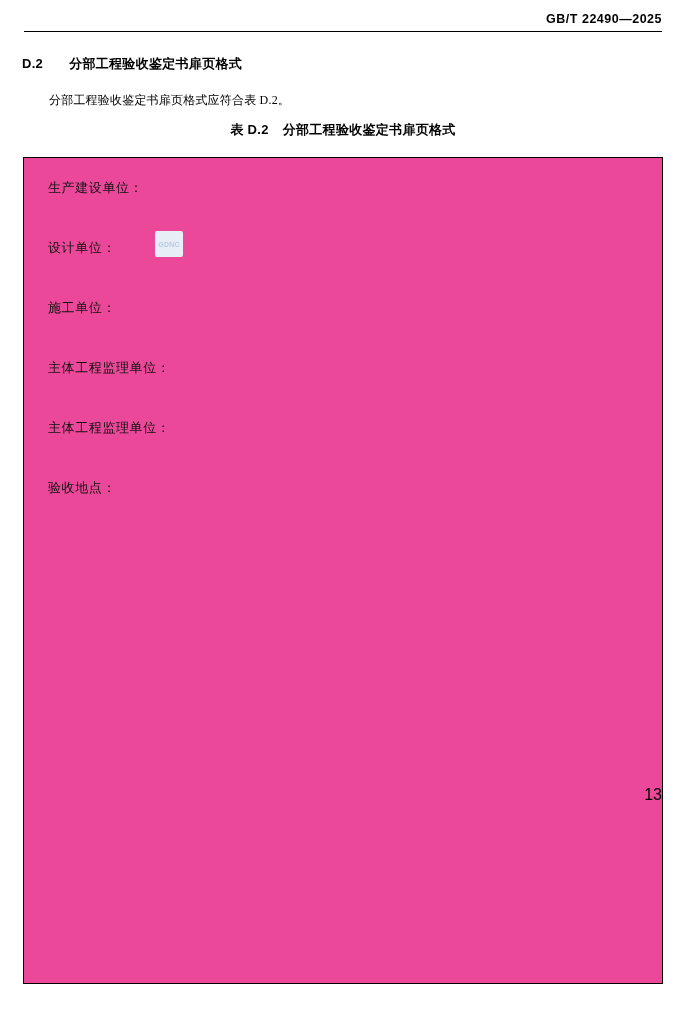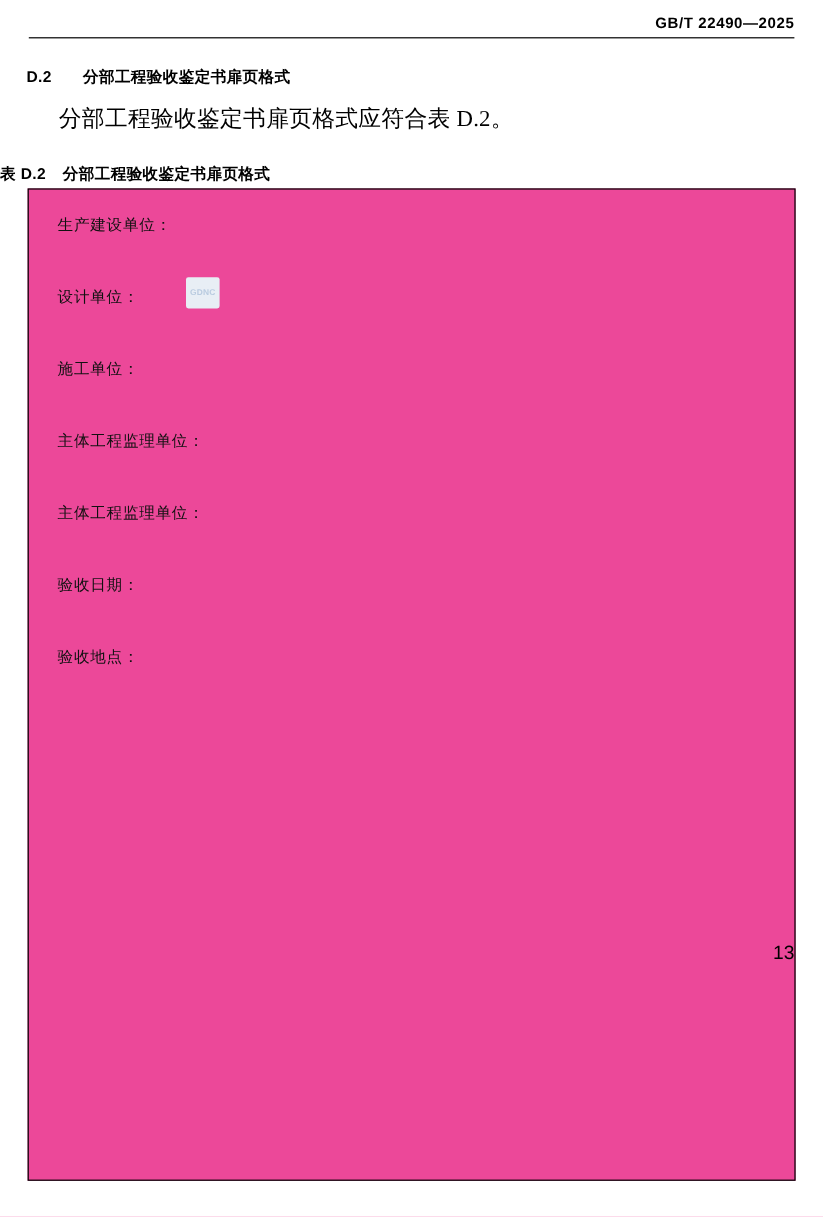--- a/index.html
+++ b/index.html
@@ -55,38 +55,37 @@
   .section-heading .num {
     margin-right: 26px;
   }
 
   
   .body-para {
     position: absolute;
     top: 90px;
     left: 22px;
     right: 24px;
-    font-size: 19px;
+    font-size: 12px;
     text-indent: 27px;
     line-height: 20px;
     letter-spacing: 0.2px;
   }
 
   
   .table-caption {
     position: absolute;
     top: 121px;
     left: 0;
     width: 100%;
-    text-align: left;
+    text-align: center;
     font-family: "Liberation Sans", "DejaVu Sans", sans-serif;
     font-size: 13px;
     font-weight: bold;
     letter-spacing: 0.3px;
-    margin-top: 15px;
   }
   .table-caption .cap-num {
     margin-right: 14px;
   }
 
   
   .form-box {
     position: absolute;
     top: 157px;
     left: 23px;
@@ -155,21 +154,20 @@
     <span class="cap-num">表 D.2</span><span>分部工程验收鉴定书扉页格式</span>
   </div>
 
   <div class="form-box">
     <div class="form-fields">
       <div class="form-field">生产建设单位：</div>
       <div class="form-field">设计单位：</div>
       <div class="form-field">施工单位：</div>
       <div class="form-field">主体工程监理单位：</div>
       <div class="form-field">主体工程监理单位：</div>
-      <div class="form-field">验收日期：</div>
       <div class="form-field">验收地点：</div>
     </div>
     <div class="stamp">GDNC</div>
   </div>
 
   <div class="page-number">13</div>
 
 </div>
 
 </body></html>

